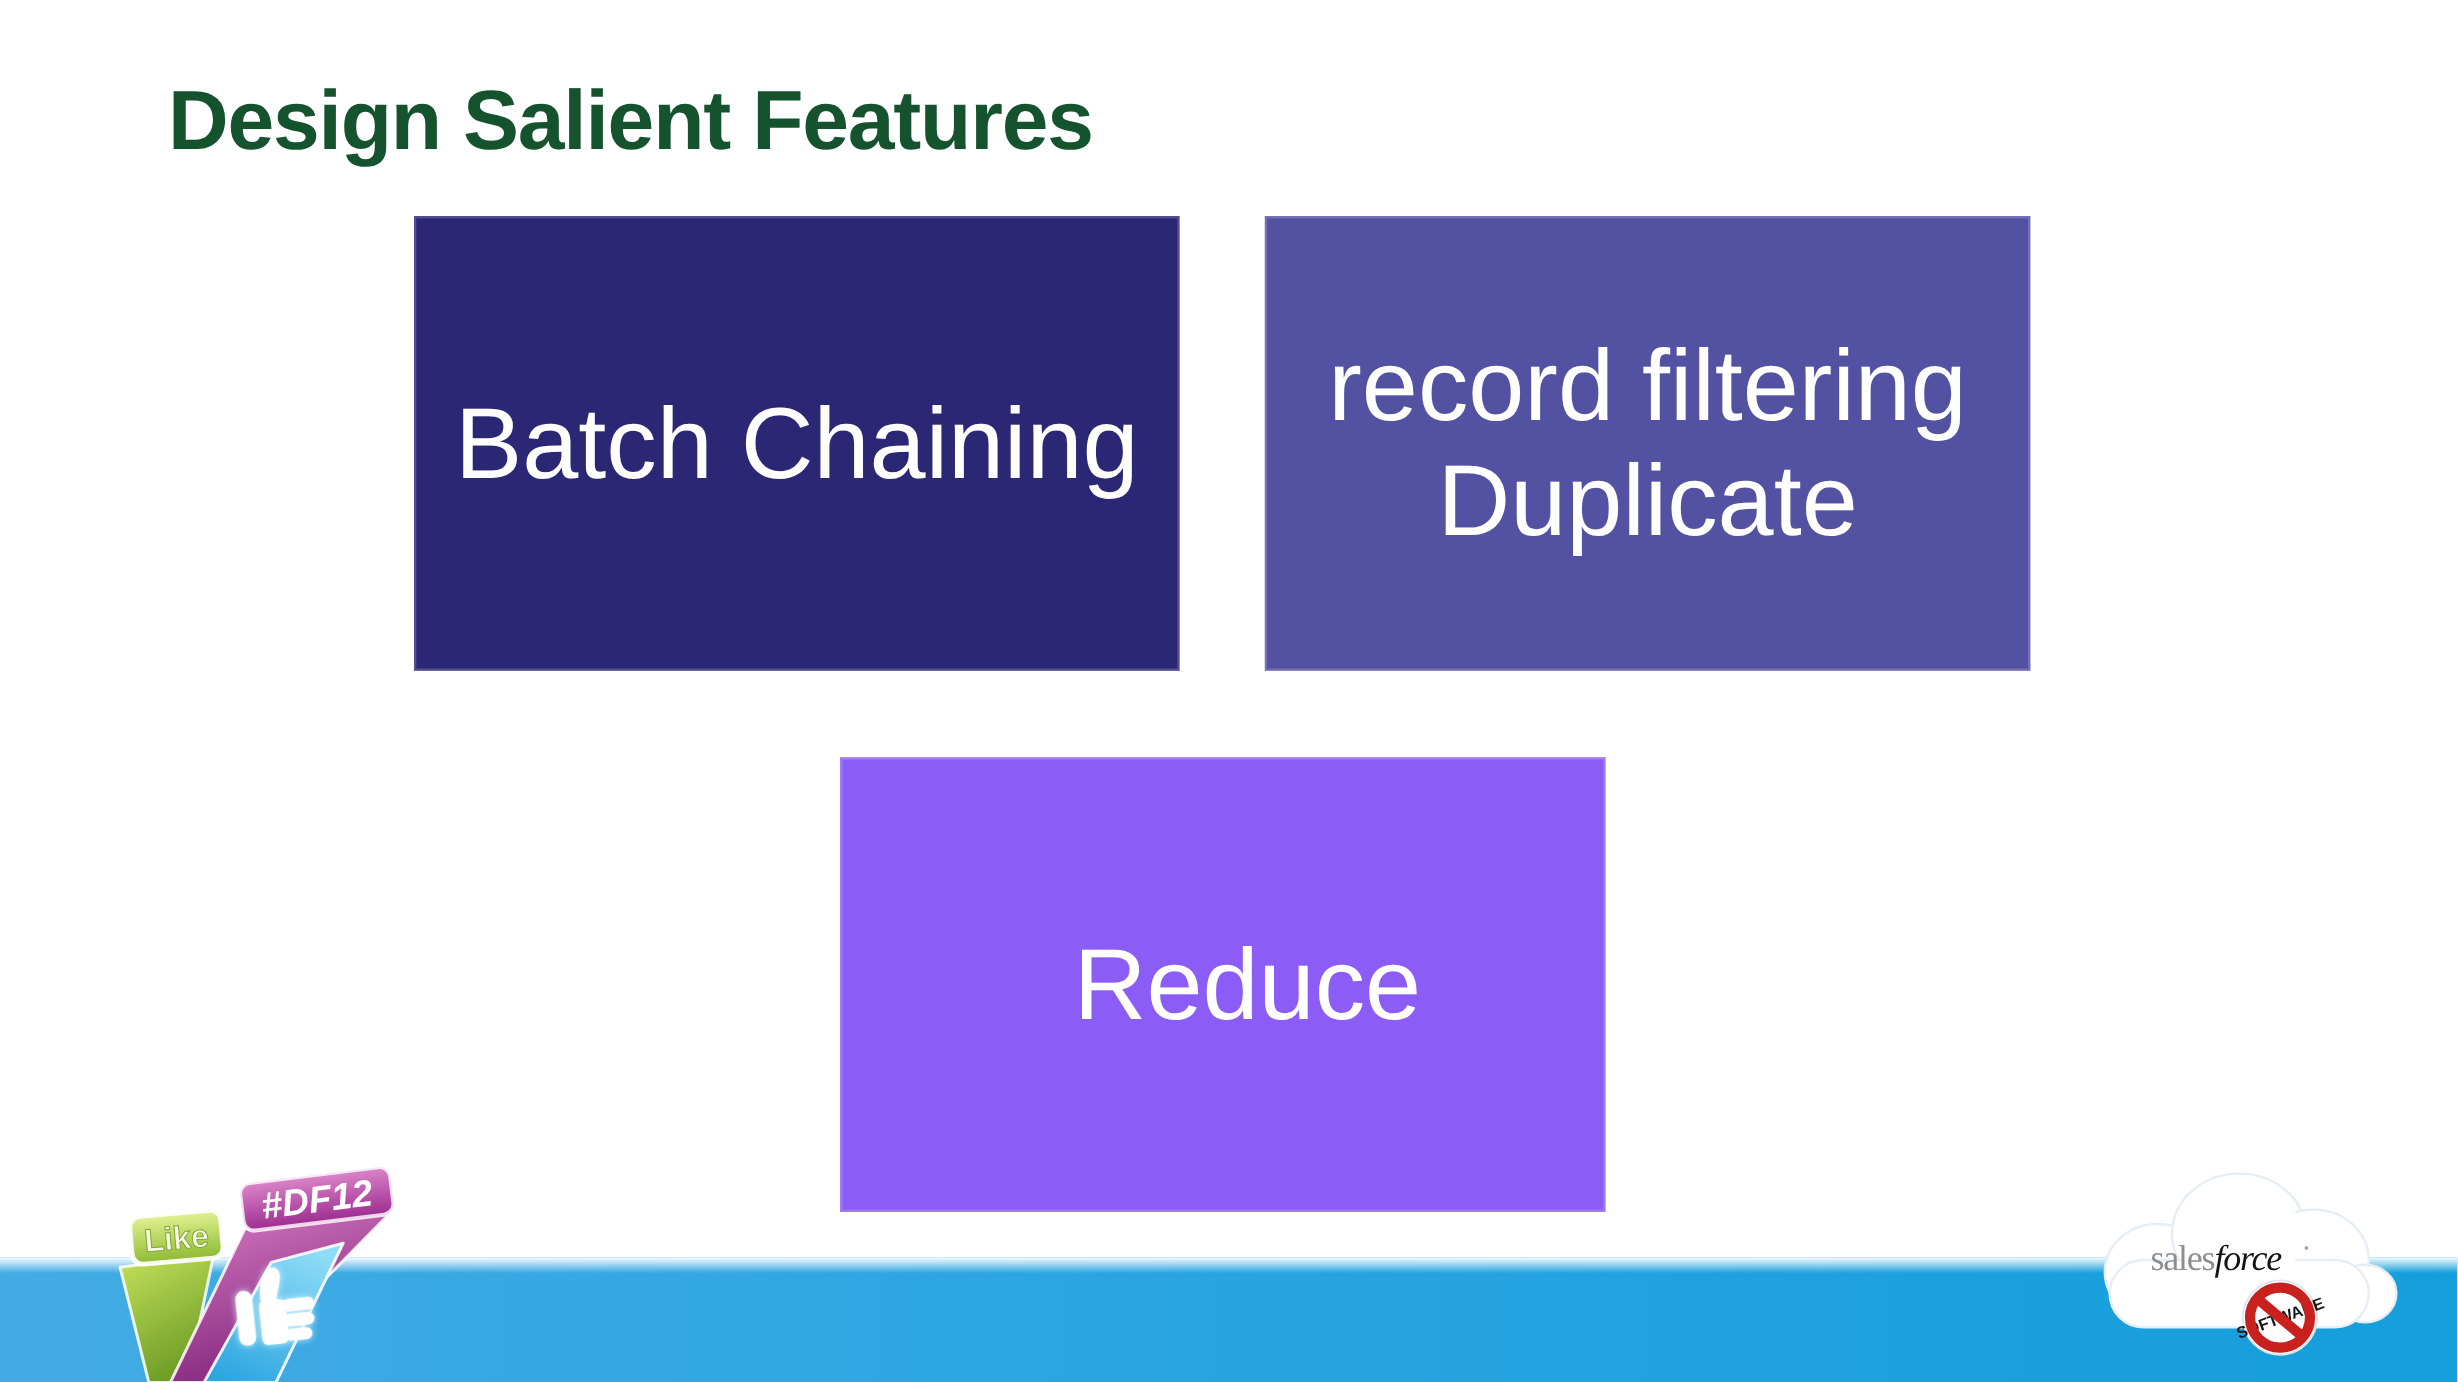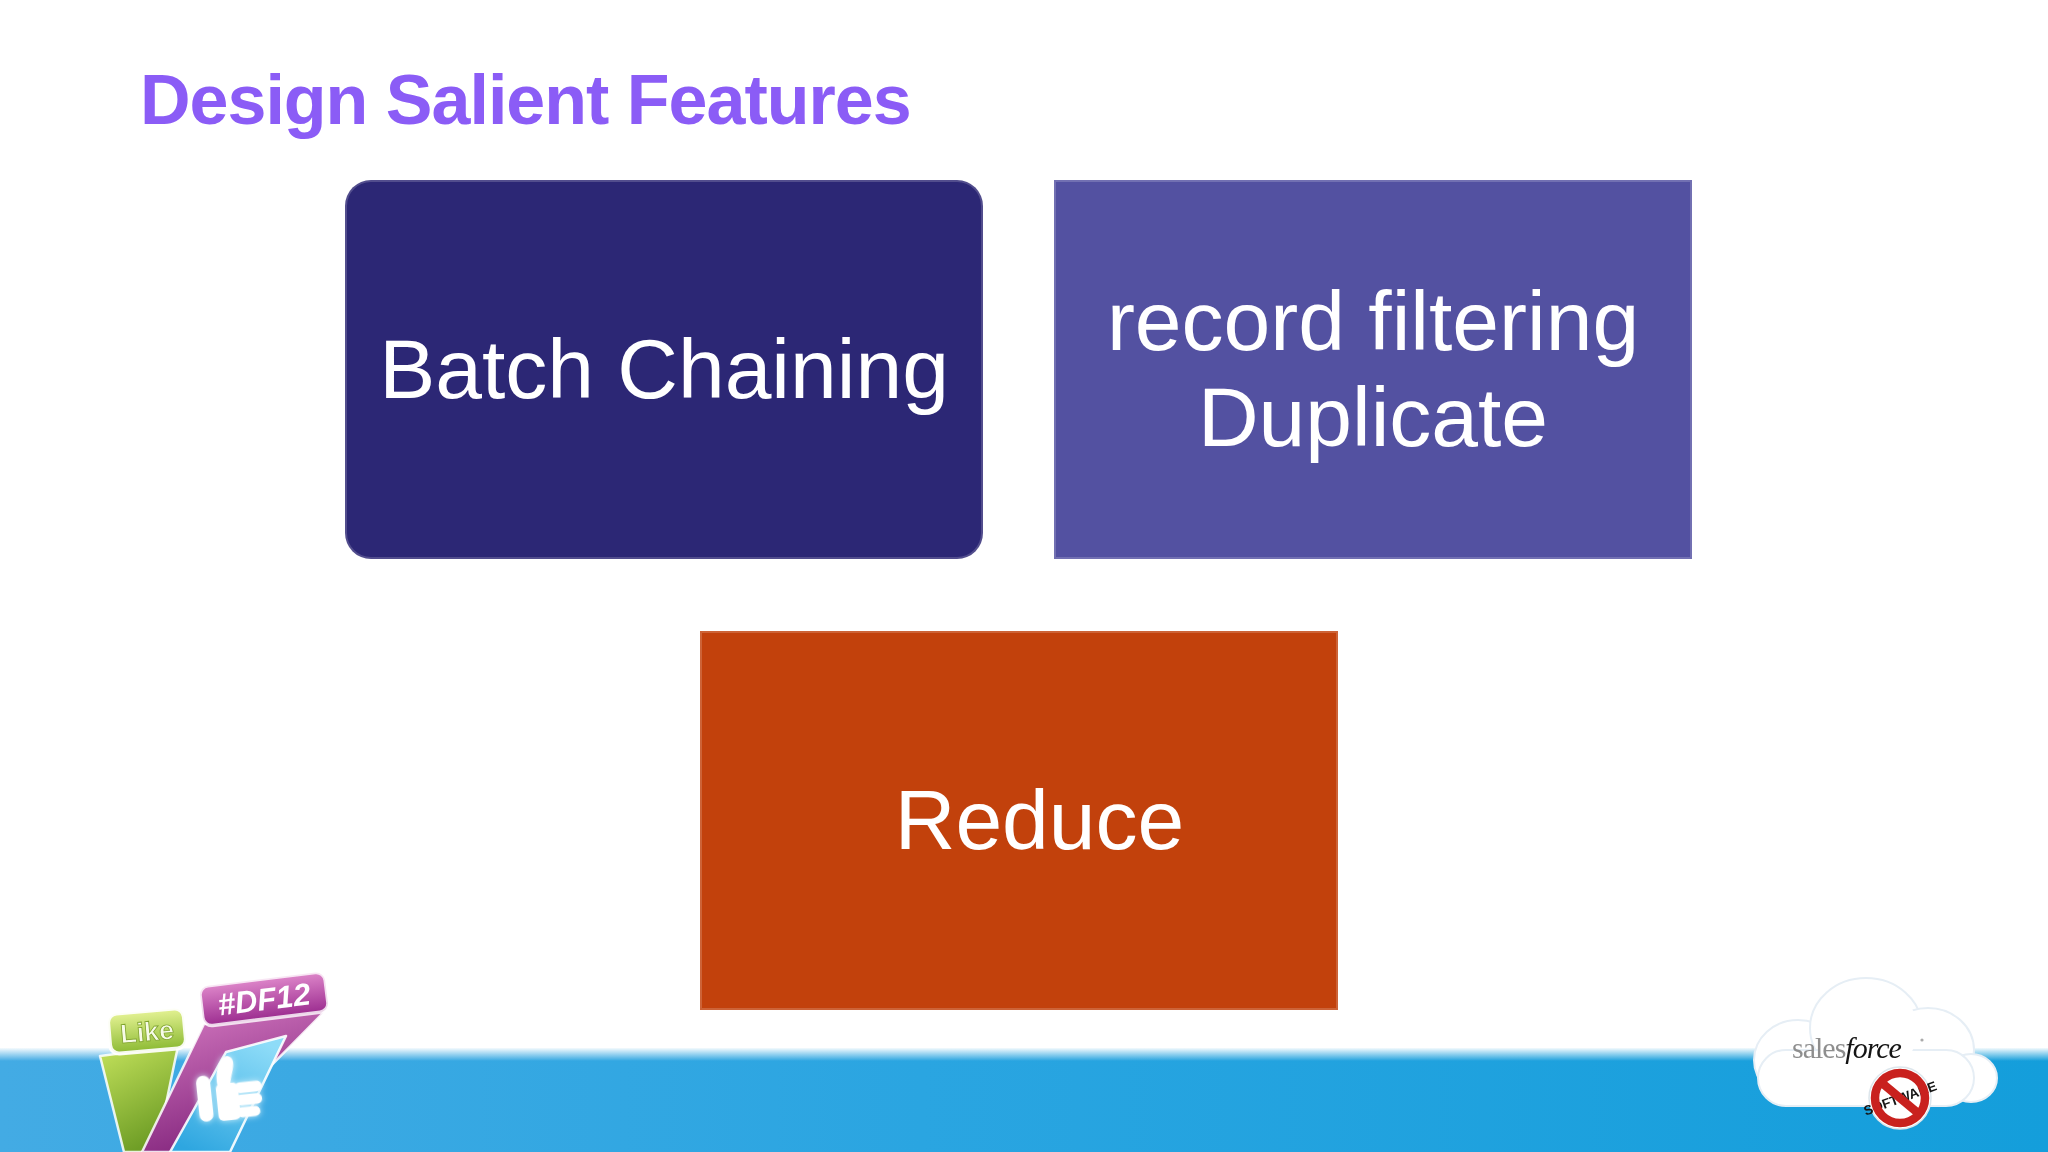--- a/index.html
+++ b/index.html
@@ -1,21 +1,21 @@
 <!DOCTYPE html>
 <html><head>
 <meta charset="utf-8">
 <style>
   html,body{margin:0;padding:0;}
   body{width:2048px;height:1152px;background:#fff;font-family:"Liberation Sans",sans-serif;overflow:hidden;}
   .slide{position:relative;width:2048px;height:1152px;background:#fff;overflow:hidden;}
 
   .slide-title{
     position:absolute;left:140px;top:60px;
-    font-size:70px;font-weight:700;color:#8b5cf6;letter-spacing:-1px;white-space:nowrap;
+    font-size:70px;font-weight:700;color:#14532d;letter-spacing:-1px;white-space:nowrap;
   }
 
   .sa-box{
     position:absolute;width:638px;height:379px;
     display:flex;flex-direction:column;align-items:center;justify-content:center;
     color:#fff;font-size:84px;line-height:1.14;text-align:center;
     border:2px solid rgba(255,255,255,0.18);box-sizing:border-box;
   }
   .sa-box .ln{display:block;white-space:nowrap;}
   .box-1{left:345px;top:180px;}
@@ -34,30 +34,30 @@
   .df12-badge{position:absolute;left:78px;top:950px;width:270px;height:202px;}
   .sf-logo{position:absolute;left:1728px;top:958px;width:300px;height:194px;}
 </style>
 </head>
 <body>
 
 <div class="slide">
 
   <div class="slide-title">Design Salient Features</div>
 
-  <div class="sa-box box-1" style="background-color: rgb(44, 39, 117); border-radius: 26px;">
+  <div class="sa-box box-1" style="background-color: rgb(44, 39, 117);">
     <span class="ln">Batch Chaining</span>
   </div>
 
   <div class="sa-box box-2" style="background-color: rgb(83, 81, 161);">
     <span class="ln">record filtering</span>
     <span class="ln">Duplicate</span>
   </div>
 
-  <div class="sa-box box-3" style="background-color: #c2410c; padding-left: 41px;">
+  <div class="sa-box box-3" style="background-color: #8b5cf6; padding-left: 41px;">
     <span class="ln">Reduce</span>
   </div>
 
   <div class="footer-band"></div>
 
   <svg class="df12-badge" viewBox="0 0 270 202" xmlns="http://www.w3.org/2000/svg">
     <defs>
       <linearGradient id="gRibG" x1="0" y1="0" x2="0.4" y2="1">
         <stop offset="0" stop-color="#c4e25c"></stop>
           <stop offset="1" stop-color="#6f9e26"></stop>

